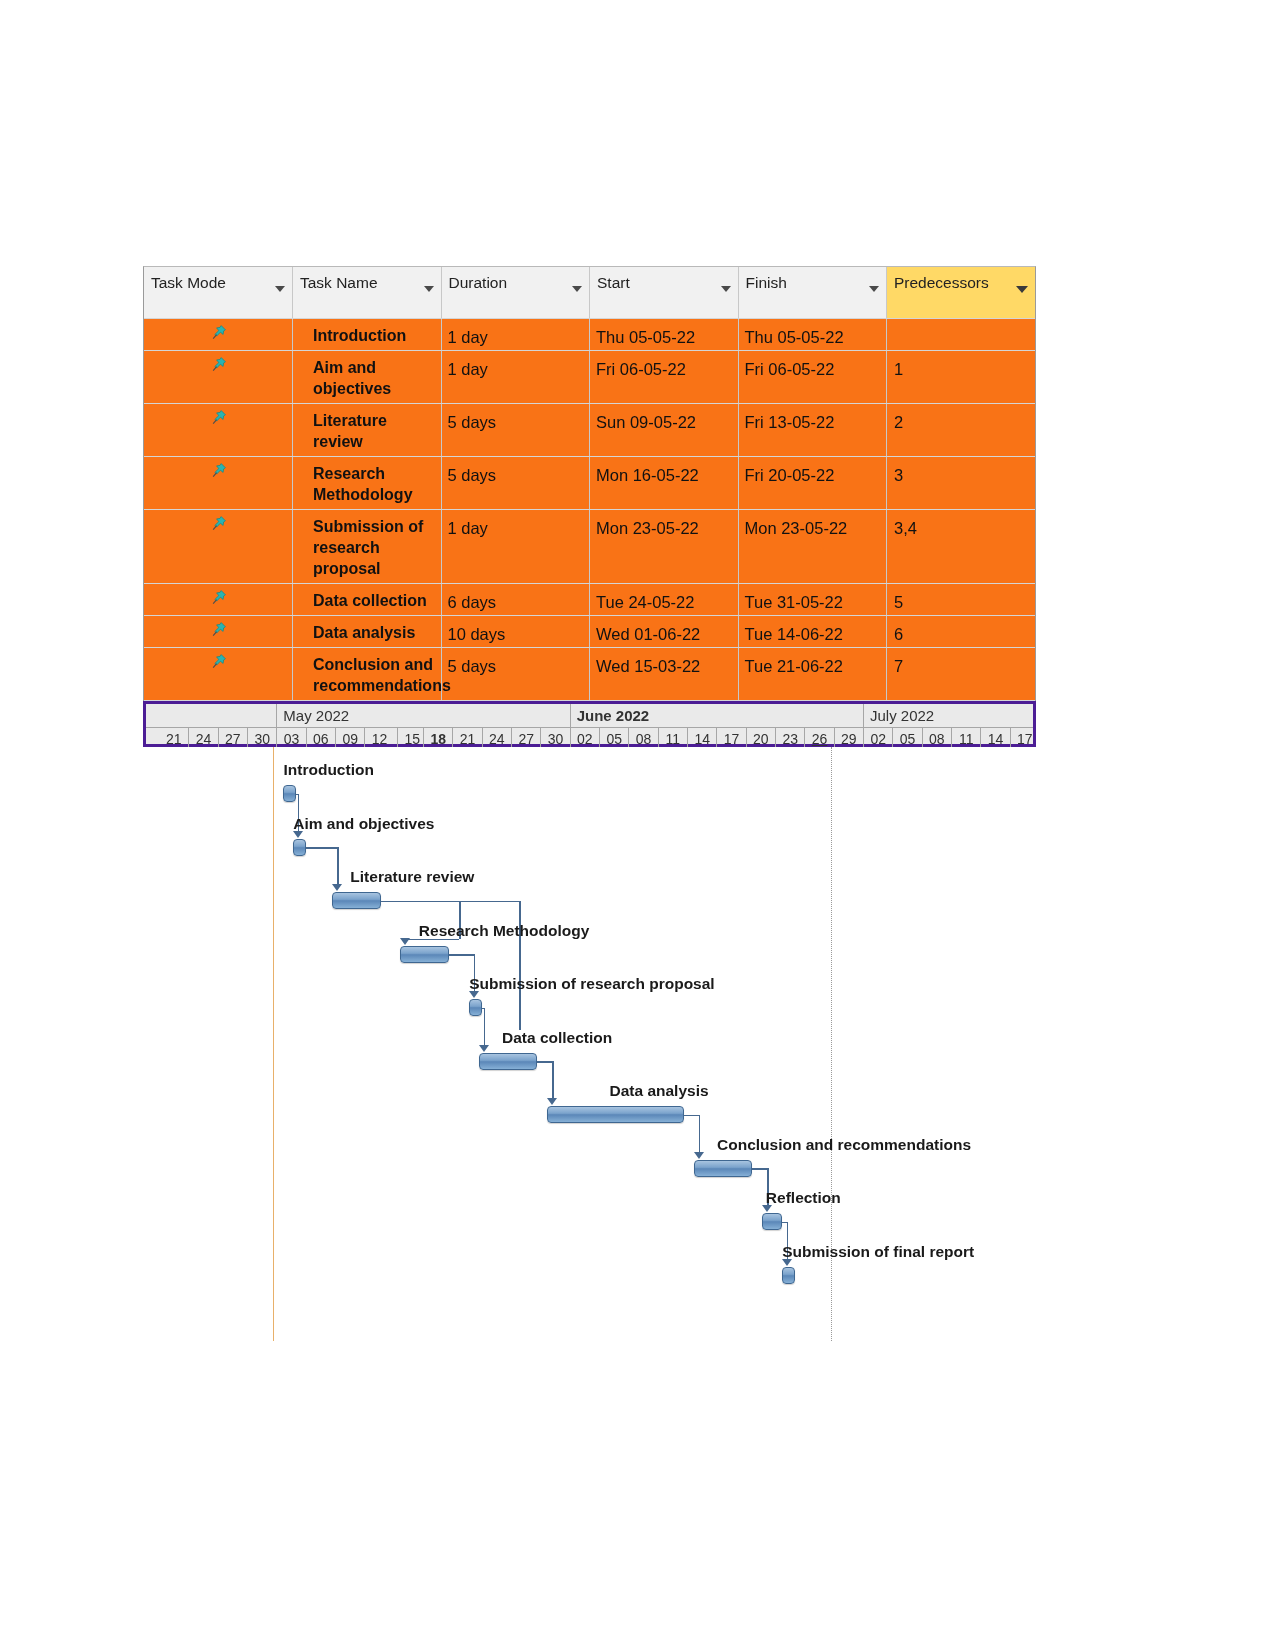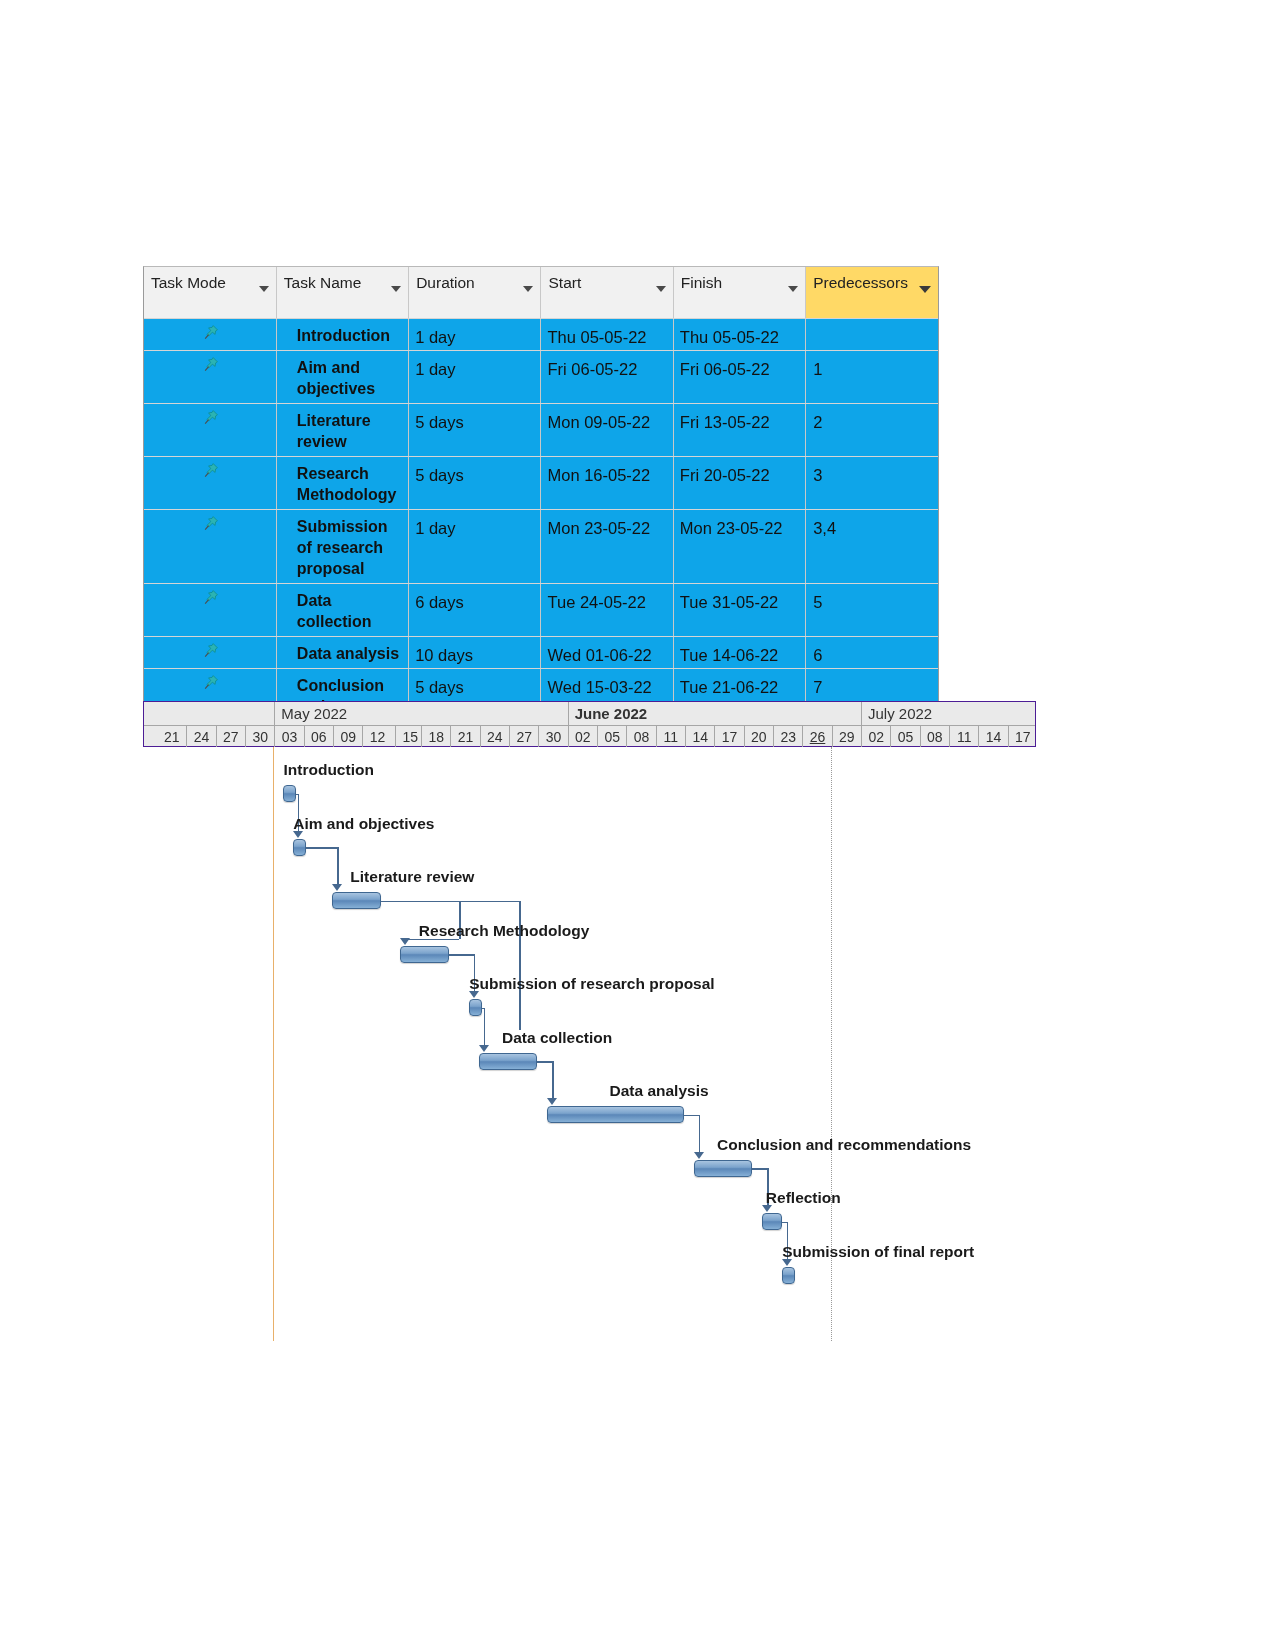--- a/index.html
+++ b/index.html
@@ -13,23 +13,23 @@
   
   .para{
     position:absolute;left:143px;top:138px;width:928px;
     font-family:"Liberation Serif", serif;
     font-size:20.5px;line-height:41px;color:#000;
     text-align:justify;text-justify:inter-word;
   }
 
   
   .ptable{
-    position:absolute;left:143px;top:266px;width:796px;
+    position:absolute;left:143px;top:266px;width:893px;
     border:1px solid #9a9a9a;border-top:1px solid #b9b9b9;
-    box-sizing:border-box;background:#0ea5e9;
+    box-sizing:border-box;background:#f97316;
     font-family:"Liberation Sans", sans-serif;
   }
   .ptable table{border-collapse:collapse;width:100%;table-layout:fixed;}
   .ptable th,.ptable td{
     border-right:1px solid #c8c8c8;border-bottom:1px solid #d5d5d5;
     padding:0;vertical-align:top;box-sizing:border-box;
   }
   .ptable th:last-child,.ptable td:last-child{border-right:none;}
 
   thead th{
@@ -57,21 +57,21 @@
   tr.sel td.mode,tr.sel td.tname{background:#fff;}
 
   .pin{display:inline-block;width:20px;height:20px;}
 
   
   .gantt{
     position:absolute;left:143px;top:701px;width:893px;height:640px;
     font-family:"Liberation Sans", sans-serif;
   }
   .tl{position:absolute;left:0;top:0;width:893px;height:46px;
-      border:1px solid #4c1d95;box-sizing:border-box;background:#eaeaea;}
+      border:3px solid #4c1d95;box-sizing:border-box;background:#eaeaea;}
   .tl-months{position:relative;height:23px;border-bottom:1px solid #a6a6a6;}
   .tl-month{position:absolute;top:0;height:23px;line-height:23px;
     font-size:15px;color:#333;padding-left:6px;box-sizing:border-box;
     border-left:1px solid #a6a6a6;white-space:nowrap;}
   .tl-days{position:relative;height:22px;}
   .tl-day{position:absolute;top:0;height:22px;line-height:22px;
     font-size:14px;color:#333;text-align:center;
     border-left:1px solid #a6a6a6;box-sizing:border-box;}
   .tl-day:first-child{border-left:none;}
 
@@ -151,21 +151,21 @@
             <td class="finish">Fri 06-05-22</td>
             <td class="pred">1</td>
           </tr>
           <tr>
             <td class="mode"><span class="pin"><svg viewBox="0 0 20 20" width="20" height="20">
                   <path d="M13.2 2.6 L17.4 6.8 L15.6 8.0 L15.1 11.4 L12.4 9.2 L8.6 13.1 L6.9 11.4 L10.8 7.6 L8.6 4.9 L12.0 4.4 Z" fill="#2bb3b3" stroke="#0c8a8a" stroke-width=".7" stroke-linejoin="round"></path>
                   <path d="M8.6 11.6 L5.2 15.6" stroke="#4c4c4c" stroke-width="1.1" fill="none"></path>
                 </svg></span></td>
             <td class="tname">Literature review</td>
             <td class="dur">5 days</td>
-            <td class="start">Mon 09-05-22</td>
+            <td class="start">Sun 09-05-22</td>
             <td class="finish">Fri 13-05-22</td>
             <td class="pred">2</td>
           </tr>
           <tr>
             <td class="mode"><span class="pin"><svg viewBox="0 0 20 20" width="20" height="20">
                   <path d="M13.2 2.6 L17.4 6.8 L15.6 8.0 L15.1 11.4 L12.4 9.2 L8.6 13.1 L6.9 11.4 L10.8 7.6 L8.6 4.9 L12.0 4.4 Z" fill="#2bb3b3" stroke="#0c8a8a" stroke-width=".7" stroke-linejoin="round"></path>
                   <path d="M8.6 11.6 L5.2 15.6" stroke="#4c4c4c" stroke-width="1.1" fill="none"></path>
                 </svg></span></td>
             <td class="tname">Research Methodology</td>
             <td class="dur">5 days</td>
@@ -253,21 +253,21 @@
       <div class="tl-days">
           <div class="tl-day" style="left: 13px; width: 29.3333px;">21</div>
           <div class="tl-day" style="left: 42.3333px; width: 29.3333px;">24</div>
           <div class="tl-day" style="left: 71.6667px; width: 29.3333px;">27</div>
           <div class="tl-day" style="left: 101px; width: 29.3333px;">30</div>
           <div class="tl-day" style="left: 130.333px; width: 29.3333px;">03</div>
           <div class="tl-day" style="left: 159.667px; width: 29.3333px;">06</div>
           <div class="tl-day" style="left: 189px; width: 29.3333px;">09</div>
           <div class="tl-day" style="left: 218.333px; width: 29.3333px;">12</div>
           <div class="tl-day" style="left: 251px; width: 29.3333px;">15</div>
-          <div class="tl-day" style="left: 277px; width: 29.3333px;">18</div>
+          <div class="tl-day" style="left: 277px; width: 29.3333px; font-weight: bold;">18</div>
           <div class="tl-day" style="left: 306.333px; width: 29.3333px;">21</div>
           <div class="tl-day" style="left: 335.667px; width: 29.3333px;">24</div>
           <div class="tl-day" style="left: 365px; width: 29.3333px;">27</div>
           <div class="tl-day" style="left: 394.333px; width: 29.3333px;">30</div>
           <div class="tl-day" style="left: 423.667px; width: 29.3333px;">02</div>
           <div class="tl-day" style="left: 453px; width: 29.3333px;">05</div>
           <div class="tl-day" style="left: 482.333px; width: 29.3333px;">08</div>
           <div class="tl-day" style="left: 511.667px; width: 29.3333px;">11</div>
           <div class="tl-day" style="left: 541px; width: 29.3333px;">14</div>
           <div class="tl-day" style="left: 570.333px; width: 29.3333px;">17</div>

